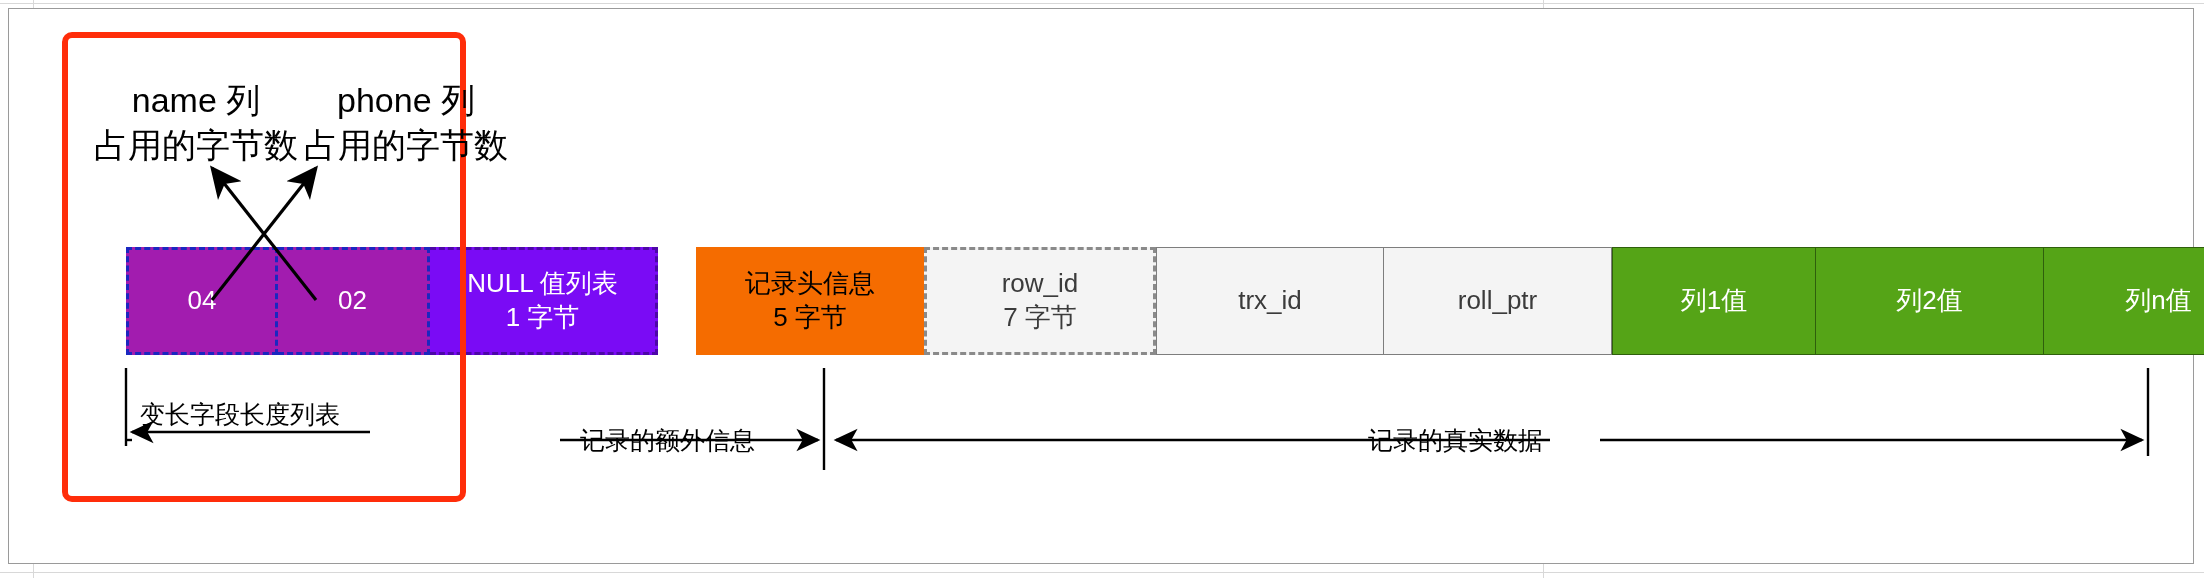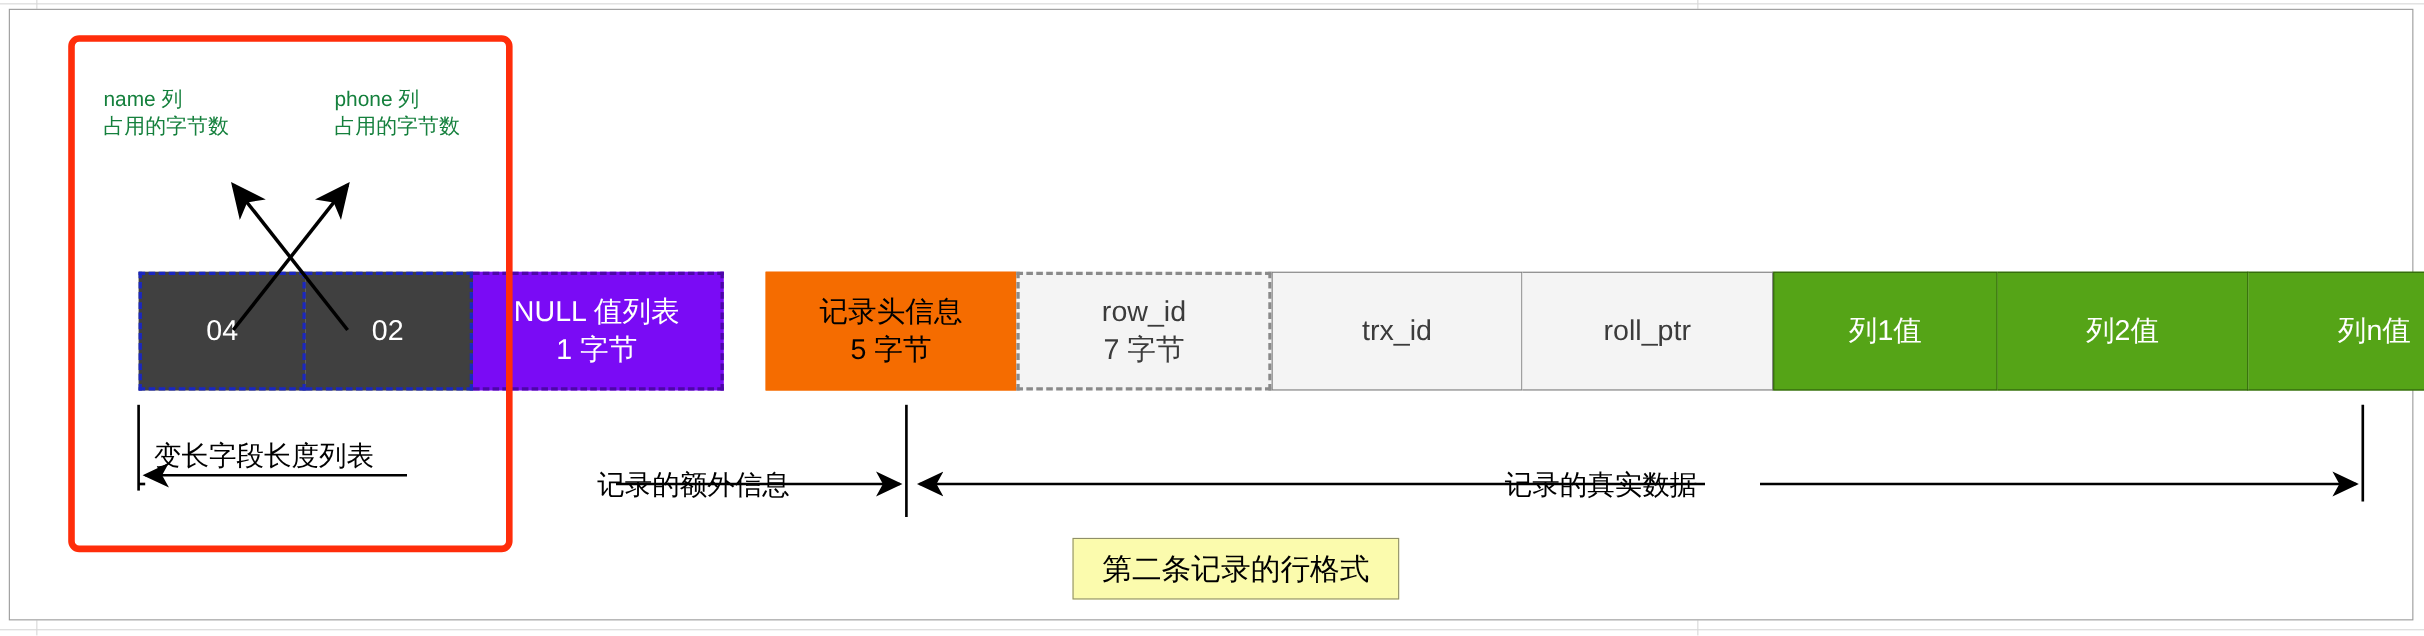--- a/index.html
+++ b/index.html
@@ -46,24 +46,24 @@
     border-radius: 10px;
     box-sizing: border-box;
     background: transparent;
     z-index: 6;
     pointer-events: none;
   }
 
   
   .callout {
     position: absolute;
-    text-align: left;
-    font-size: 19px;
+    text-align: center;
+    font-size: 34px;
     line-height: 1.32;
-    color: #15803d;
+    color: #000000;
     white-space: nowrap;
     z-index: 7;
   }
 
   
   .strip {
     position: absolute;
     left: 126px;
     top: 247px;
     height: 108px;
@@ -78,21 +78,21 @@
     flex-direction: column;
     align-items: center;
     justify-content: center;
     font-size: 26px;
     line-height: 1.30;
     text-align: center;
     white-space: nowrap;
   }
   .cell .l2 { display: block; }
 
-  .cell.blue   { background: #404040; color: #ffffff; border: 3px dashed #1b27c0; text-align: right; }
+  .cell.blue   { background: #a21caf; color: #ffffff; border: 3px dashed #1b27c0; text-align: right; }
   .cell.purple { background: #7a0bf5; color: #ffffff; border: 3px dashed #4d07a8; border-left: none; }
   .cell.orange { background: #f56c00; color: #000000; border: 1px solid #f56c00; margin-left: 38px; }
   .cell.grey-dash { background: #f4f4f4; color: #3b3b3b; border: 3px dashed #8a8a8a; }
   .cell.grey   { background: #f4f4f4; color: #3b3b3b; border: 1px solid #7d7d7d; border-left: none; }
   .cell.grey.first-grey { border-left: 1px solid #7d7d7d; }
   .cell.green  { background: #55a417; color: #ffffff; border: 1px solid #2f5f0c; border-left: none; }
   .cell.green.first-green { border-left: 1px solid #2f5f0c; }
 
   
   .overlay {
@@ -215,18 +215,17 @@
     </g>
 
     <g stroke="#000000" stroke-width="2.4" fill="none">
       <line x1="2148" y1="368" x2="2148" y2="456"></line>
       <line x1="1550" y1="440" x2="836" y2="440" marker-end="url(#ah)"></line>
       <line x1="1600" y1="440" x2="2142" y2="440" marker-end="url(#ah)"></line>
     </g>
   </svg>
 
   <div class="span-label" style="left:140px; top:398px;">变长字段长度列表</div>
-  <div class="span-label" style="left:543px; top:424px;">记录的额外信息</div>
+  <div class="span-label" style="left:580px; top:424px;">记录的额外信息</div>
   <div class="span-label" style="left:1368px; top:424px;">记录的真实数据</div>
 
-  <div class="caption">第二条记录的行格式</div>
 
 </div>
 
 </body></html>

